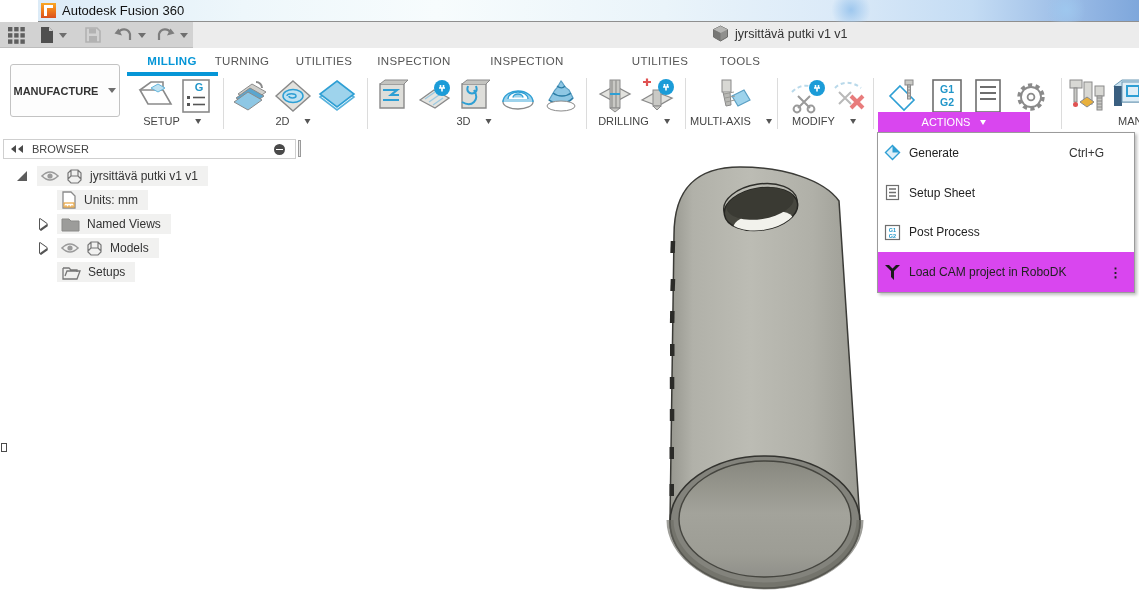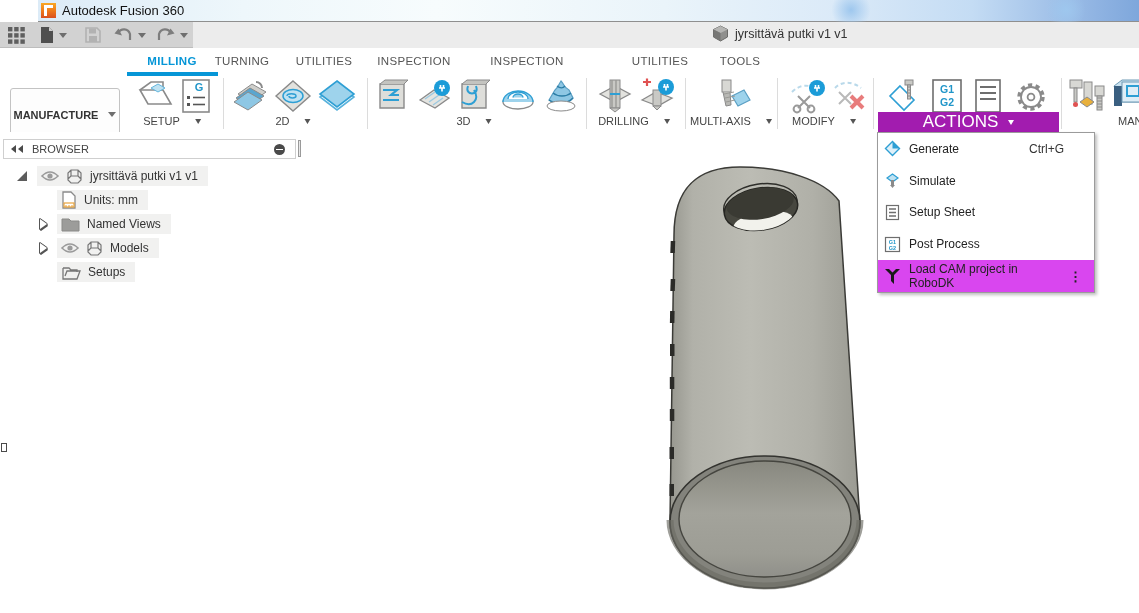--- a/index.html
+++ b/index.html
@@ -25,47 +25,47 @@
   .caret-down { width:0; height:0; border-left:4px solid transparent; border-right:4px solid transparent; border-top:5px solid #6e6e6e; margin-left:5px; }
   #doc-tab { position:absolute; left:712px; top:3px; display:flex; align-items:center; gap:6px; }
   #doc-title { font-size:12.5px; color:#333; }
 
   
   #ribbon { position:absolute; left:0; top:48px; width:1139px; height:84px; background:#fff; }
   .tab { position:absolute; top:7px; transform:translateX(-50%); font-size:11.5px; color:#555; letter-spacing:.3px; cursor:default; }
   .tab.active { color:#0696d7; font-weight:bold; }
   #tab-underline { position:absolute; left:127px; top:24px; width:91px; height:4px; background:#0696d7; }
   #manufacture-btn { position:absolute; left:10px; top:16px; width:110px; height:53px; border:1px solid #c3c3c3; border-radius:3px; background:#fdfdfd;
-     display:flex; align-items:center; justify-content:center; gap:5px; font-size:11px; font-weight:bold; color:#333;margin-top:24px; }
+     display:flex; align-items:center; justify-content:center; gap:5px; font-size:11px; font-weight:bold; color:#333; }
   .tool-icon { position:absolute; top:30px; }
   .gsep { position:absolute; top:30px; width:1px; height:51px; background:#dcdcdc; }
   .glabel { position:absolute; top:67px; transform:translateX(-50%); font-size:11px; color:#444; white-space:nowrap; display:flex; align-items:center; gap:14px; }
   .glabel .caret-down { border-top-color:#555; border-left-width:3.5px; border-right-width:3.5px; margin-left:1px; }
-  #actions-bar { position:absolute; left:878px; top:64px; width:181px; height:20px; background:#a21caf; color:#fff;
-     display:flex; align-items:center; justify-content:center; gap:5px; font-size:17px; }
+  #actions-bar { position:absolute; left:878px; top:64px; width:152px; height:20px; background:#d946ef; color:#fff;
+     display:flex; align-items:center; justify-content:center; gap:5px; font-size:11px; }
   #actions-bar .caret-down { border-top-color:#fff; border-left-width:3.5px; border-right-width:3.5px; }
   #manage-label { position:absolute; left:1118px; top:67px; font-size:11px; color:#444; white-space:nowrap; overflow:hidden; width:21px; }
 
   
   #browser-header { position:absolute; left:3px; top:139px; width:293px; height:20px; background:#fff; border:1px solid #cfcfcf;
      display:flex; align-items:center; font-size:11px; color:#444; }
   #collapse-arrows { margin:0 7px 0 7px; display:flex; }
   .tri-left { width:0; height:0; border-top:4px solid transparent; border-bottom:4px solid transparent; border-right:5px solid #4a4a4a; margin-right:2px; }
   #browser-minimize { margin-left:auto; margin-right:10px; width:11px; height:11px; border-radius:50%; background:#4a4a4a; position:relative; }
   #browser-minimize:before { content:""; position:absolute; left:2px; top:5px; width:7px; height:1.5px; background:#fff; }
   #browser-grip { position:absolute; left:298px; top:140px; width:3px; height:17px; background:#e8e8e8; border:1px solid #9a9a9a; }
   .tree-row { position:absolute; display:flex; align-items:center; height:20px; }
   .tree-chip { display:flex; align-items:center; height:20px; background:#f1f1f0; padding:0 10px 0 4px; gap:7px; }
   .tree-label { font-size:12px; color:#333; white-space:nowrap; }
   .tri-exp { width:0; height:0; border-right:10px solid #5c5c5c; border-top:10px solid transparent; margin-right:10px; }
   .tri-col { width:0; height:0; border-left:7px solid #fff; border-top:5.5px solid transparent; border-bottom:5.5px solid transparent;
      filter:drop-shadow(-1px 0 0 #555) drop-shadow(0 1px 0 #555) drop-shadow(0 -1px 0 #555) drop-shadow(1px 1px 0 #555); margin-right:10px; }
 
   
-  #context-menu { position:absolute; left:877px; top:132px; width:218px; height:161px; background:#fff; border:1px solid #9b9b9b;
+  #context-menu { position:absolute; left:877px; top:132px; width:258px; height:161px; background:#fff; border:1px solid #9b9b9b;
      box-shadow:2px 2px 3px rgba(0,0,0,.25); display:flex; flex-direction:column; }
   .menu-item { flex:1; display:flex; align-items:center; padding:0 8px 0 6px; gap:8px; font-size:12px; color:#222; }
   .menu-item.highlighted { background:#d946ef; }
   .menu-shortcut { margin-left:auto; margin-right:22px; color:#333; }
   .menu-more { margin-left:auto; margin-right:4px; color:#222; font-weight:bold; font-size:13px; letter-spacing:0; }
   .mi { width:17px; height:17px; flex:0 0 17px; }
 
   
   #viewport { position:absolute; left:0; top:132px; width:1139px; height:481px; background:#fff; }
   #model-svg { position:absolute; left:598px; top:8px; }
@@ -492,28 +492,20 @@
   <div class="menu-item">
     <svg class="mi" viewBox="0 0 17 17">
         <path d="M8.5 1.5 L15.5 8.5 L8.5 15.5 L1.5 8.5 Z" fill="#dff0f9" stroke="#2e9fd4" stroke-width="1.4"></path>
         <path d="M8.5 1.5 L15.5 8.5 L8.5 8.5 Z" fill="#2e9fd4"></path>
       </svg>
     <span>Generate</span>
     <span class="menu-shortcut">Ctrl+G</span>
   </div>
   <div class="menu-item">
     <svg class="mi" viewBox="0 0 17 17">
-        <path d="M3 6 L8.5 2 L14 6 L8.5 10 Z" fill="#bfe2f2" stroke="#2e9fd4" stroke-width="1.2"></path>
-        <rect x="7" y="8" width="3" height="5" fill="#8a8a8a"></rect>
-        <path d="M6 13 h5 l-2.5 3 z" fill="#8a8a8a"></path>
-      </svg>
-    <span>Simulate</span>
-  </div>
-  <div class="menu-item">
-    <svg class="mi" viewBox="0 0 17 17">
         <rect x="2.5" y="1.5" width="12" height="14" fill="#fff" stroke="#6e6e6e" stroke-width="1.2"></rect>
         <path d="M5 5 h7 M5 8.5 h7 M5 12 h7" stroke="#6e6e6e" stroke-width="1.3"></path>
       </svg>
     <span>Setup Sheet</span>
   </div>
   <div class="menu-item">
     <svg class="mi" viewBox="0 0 17 17">
         <rect x="1.5" y="1.5" width="14" height="14" fill="#fff" stroke="#6e6e6e" stroke-width="1.2"></rect>
         <text x="8.5" y="7.5" font-size="5.5" font-weight="bold" fill="#2196c9" text-anchor="middle" font-family="Liberation Sans">G1</text>
         <text x="8.5" y="14" font-size="5.5" font-weight="bold" fill="#2196c9" text-anchor="middle" font-family="Liberation Sans">G2</text>

